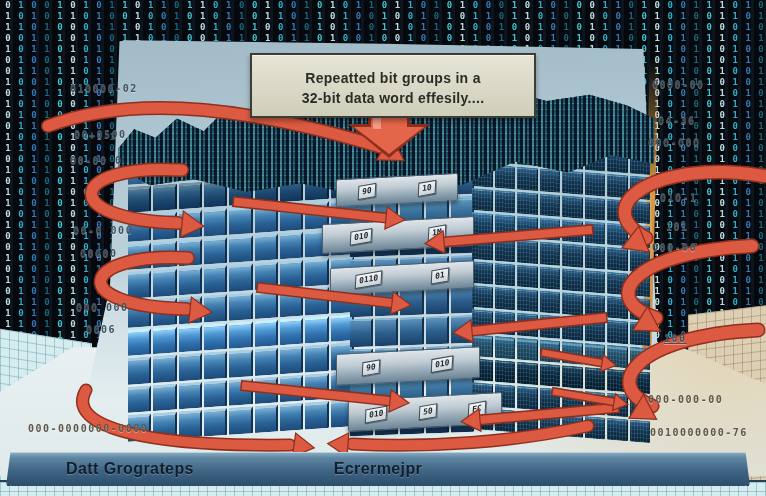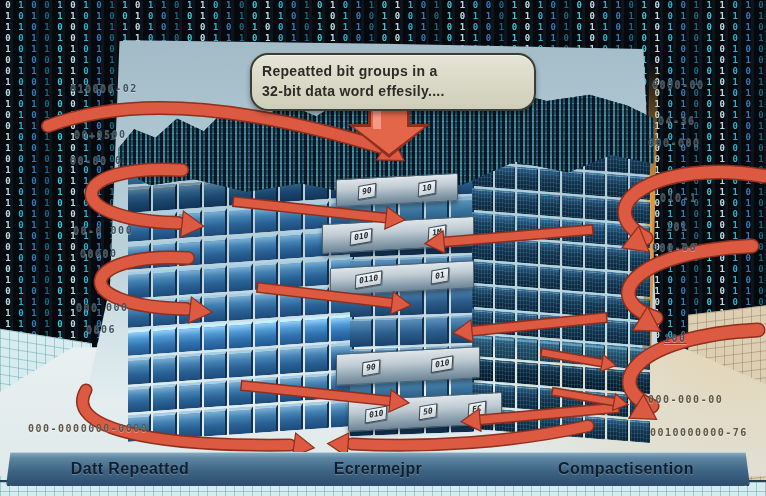--- a/index.html
+++ b/index.html
@@ -78,23 +78,23 @@
     box-shadow:0 3px 4px rgba(10,25,40,.45);display:flex;align-items:center;justify-content:space-around;}
   .chip{font:bold 8px/1 "DejaVu Sans Mono",monospace;color:#1e262e;padding:2px 3px;
     background:linear-gradient(180deg,#f2f4f5,#ccd4d9);border:1px solid #3c4a55;
     transform:rotate(-7deg) skewX(-10deg);box-shadow:1px 1px 0 rgba(20,35,50,.4);}
 
   
   .float-label{position:absolute;z-index:5;font:bold 10px/1 "DejaVu Sans Mono",monospace;
     color:#41525f;letter-spacing:1.5px;text-shadow:0 1px 0 rgba(255,255,255,.35);white-space:nowrap;}
   .float-label.on-platform{color:#5d564a;}
 
-  .caption{position:absolute;left:250px;top:53px;width:262px;z-index:6;
-    background:linear-gradient(180deg,#e6e5d6,#cfceba);border:2px solid #3c3e35;border-radius:18px;
-    padding:7px 10px 8px;box-shadow:0 3px 5px rgba(0,0,0,.35),inset 0 1px 0 #f6f5ea;}
+  .caption{position:absolute;left:250px;top:53px;width:262px;z-index:6;text-align:center;
+    background:linear-gradient(180deg,#e6e5d6,#cfceba);border:2px solid #3c3e35;border-radius:0;
+    padding:14px 10px 8px;box-shadow:0 3px 5px rgba(0,0,0,.35),inset 0 1px 0 #f6f5ea;}
   .caption .l{font:bold 14px/1.4 "Liberation Sans",sans-serif;color:#2c2c26;letter-spacing:.3px;}
 
   .footer-bar{position:absolute;left:6px;top:452px;width:744px;height:34px;z-index:6;
     clip-path:polygon(0.6% 0%,99.4% 0%,100% 100%,0% 100%);border-radius:6px;
     background:linear-gradient(180deg,#8fb0c4 0%,#5d84a1 18%,#3f6585 55%,#2c4d6b 100%);
     box-shadow:0 2px 0 #15293c,inset 0 1px 0 #b8d3e0;
     display:grid;grid-template-columns:1fr 1fr 1fr;align-items:center;}
   .footer-label{text-align:center;font:bold 16px/1 "Liberation Sans",sans-serif;color:#111e2b;
     letter-spacing:.4px;text-shadow:0 1px 1px rgba(180,210,225,.35);}
 
@@ -490,23 +490,22 @@
       <polygon points="371,107 407,107 407,127 424,127 389,154 354,127 371,127" fill="#e4664a"></polygon>
       <polygon points="373,109 381,109 381,129 373,129" fill="#f49a82"></polygon>
     </svg>
 
   <div class="caption">
     <div class="l">Repeatted bit groups in a</div>
     <div class="l">32-bit data word effesily....</div>
   </div>
 
   <div class="footer-bar">
-    <div class="footer-label">Datt Repeatted</div>
+    <div class="footer-label">Datt Grograteps</div>
     <div class="footer-label">Ecrermejpr</div>
-    <div class="footer-label">Compactisention</div>
   </div>
 
 <div class="float-label" style="left: 70px; top: 84px;">010000-02</div>
     <div class="float-label" style="left: 74px; top: 130px;">00+0500</div>
     <div class="float-label" style="left: 70px; top: 156px;">00-00 0</div>
     <div class="float-label" style="left: 73px; top: 226px;">00-0 000</div>
     <div class="float-label" style="left: 80px; top: 249px;">00000</div>
     <div class="float-label" style="left: 76px; top: 303px;">000 000</div>
     <div class="float-label" style="left: 86px; top: 325px;">0006</div>
     <div class="float-label on-platform" style="left: 28px; top: 424px;">000-0000000-0000</div>

